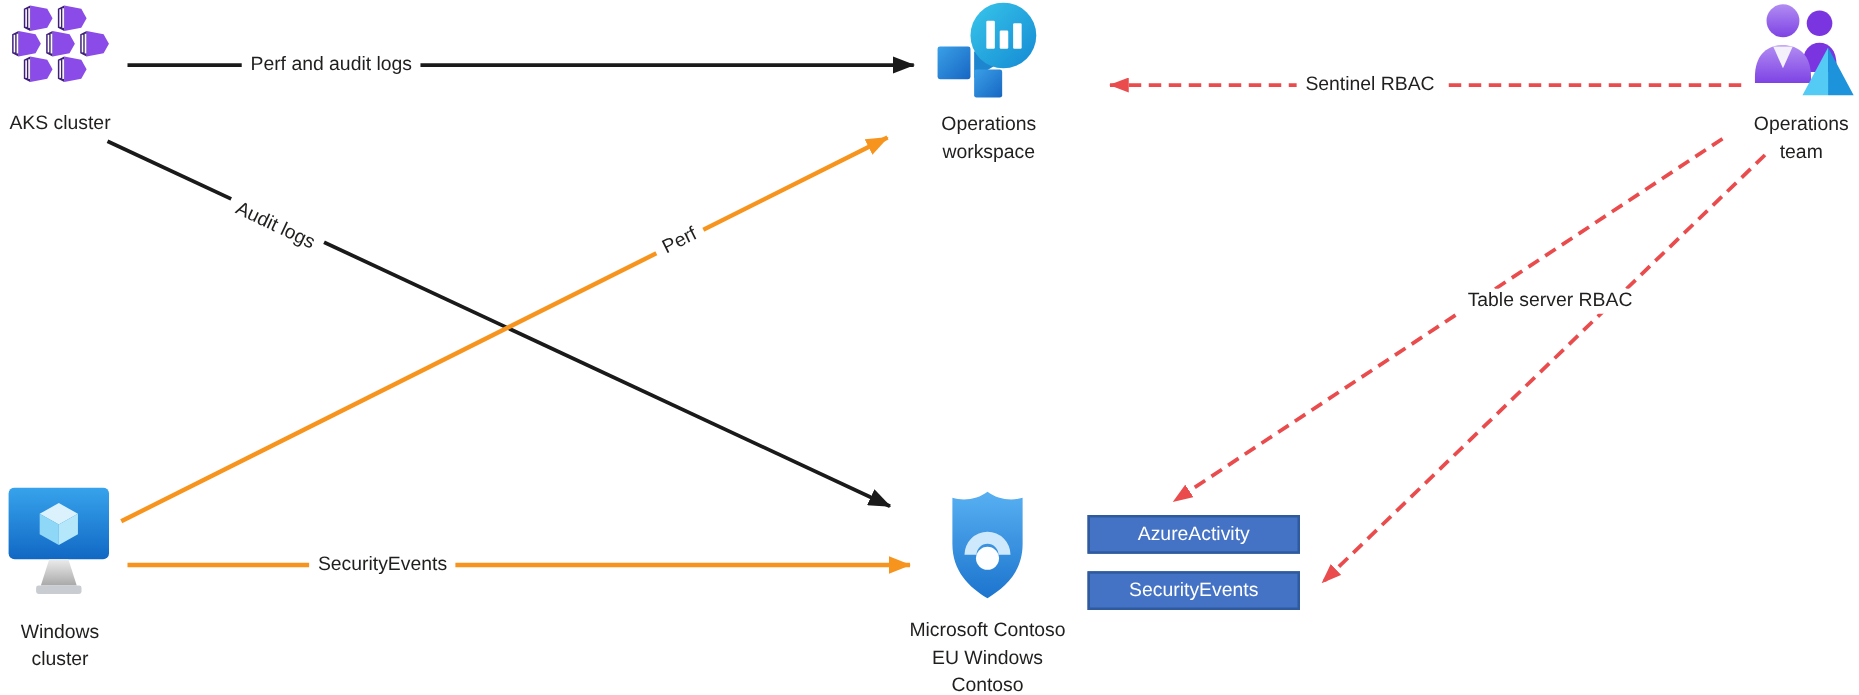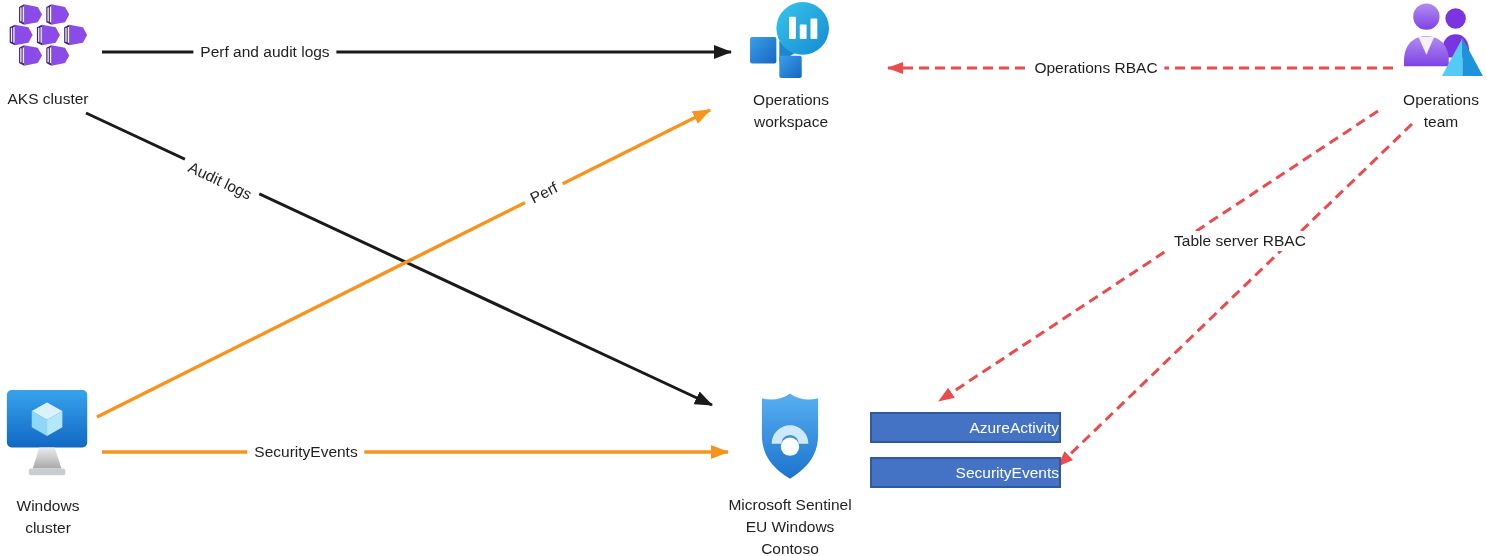--- a/index.html
+++ b/index.html
@@ -10,23 +10,23 @@
   .canvas{position:relative;width:1487px;height:556px;background:#fff;overflow:hidden;
           font-family:"Liberation Sans","DejaVu Sans",sans-serif;color:var(--label-color);}
   .wires{position:absolute;left:0;top:0;z-index:1;}
   .node{position:absolute;z-index:2;text-align:center;}
   .node svg{display:block;margin:0 auto;}
   .nlabel{font-size:15.5px;line-height:22px;color:var(--label-color);}
   .edge-label{position:absolute;z-index:3;transform:translate(-50%,-50%);background:#fff;
               padding:1px 7px;font-size:15.5px;white-space:nowrap;color:var(--label-color);}
   .edge-label.rot-dn{transform:translate(-50%,-50%) rotate(25.3deg);}
   .edge-label.rot-up{transform:translate(-50%,-50%) rotate(-26.5deg);}
-  .tbox{position:absolute;z-index:2;width:191px;height:31px;box-sizing:border-box;
+  .tbox{position:absolute;z-index:2;width:170px;height:31px;box-sizing:border-box;
         background:var(--box-fill);border:2px solid var(--box-border);color:var(--box-text);
-        font-size:15.5px;display:flex;align-items:center;justify-content:flex-end;}
+        font-size:15.5px;display:flex;align-items:center;justify-content:center;}
 </style>
 </head>
 <body>
 
 <div class="canvas">
 
   <svg class="wires" width="1487" height="556" viewBox="0 0 1487 556">
     <defs>
       <marker id="mBlack" viewBox="0 0 18 14" refX="17" refY="7" markerWidth="18" markerHeight="14" markerUnits="userSpaceOnUse" orient="auto-start-reverse">
         <path d="M0,0 L18,7 L0,14 Z" style="fill:var(--arrow-black)"></path>
@@ -147,33 +147,33 @@
         <linearGradient id="gShield" x1="0" y1="0" x2="0" y2="1">
           <stop offset="0" stop-color="#58b0f2"></stop>
             <stop offset="1" stop-color="#1c74ce"></stop>
         </linearGradient>
       </defs>
       <path d="M32,3 C40,9 51,11 61,8 L61,46 C61,69 47,82 32,91 C17,82 3,69 3,46 L3,8 C13,11 24,9 32,3 Z" fill="url(#gShield)"></path>
       <path d="M13,55 A19,19 0 0 1 51,55 L41,55 A9,9 0 0 0 23,55 Z" fill="#cde9fb"></path>
       <circle cx="32" cy="58" r="9.5" fill="#fdfeff"></circle>
     </svg>
     <div class="nlabel" style="margin-top:12px;">
-      <div>Microsoft Sentinel</div>
+      <div>Microsoft Contoso</div>
       <div>EU Windows</div>
       <div>Contoso</div>
     </div>
   </div>
 
   <div class="tbox" style="left:870px;top:412px;">
     <span>AzureActivity</span>
   </div>
   <div class="tbox" style="left:870px;top:457px;">
     <span>SecurityEvents</span>
   </div>
 
   <div class="edge-label" style="left:265px;top:52px;">Perf and audit logs</div>
   <div class="edge-label rot-dn" style="left:220px;top:181px;">Audit logs</div>
   <div class="edge-label rot-up" style="left:544px;top:193px;">Perf</div>
   <div class="edge-label" style="left:306px;top:452px;">SecurityEvents</div>
-  <div class="edge-label" style="left:1096px;top:68px;">Operations RBAC</div>
+  <div class="edge-label" style="left:1096px;top:68px;">Sentinel RBAC</div>
   <div class="edge-label" style="left:1240px;top:241px;">Table server RBAC</div>
 
 </div>
 
 </body></html>

